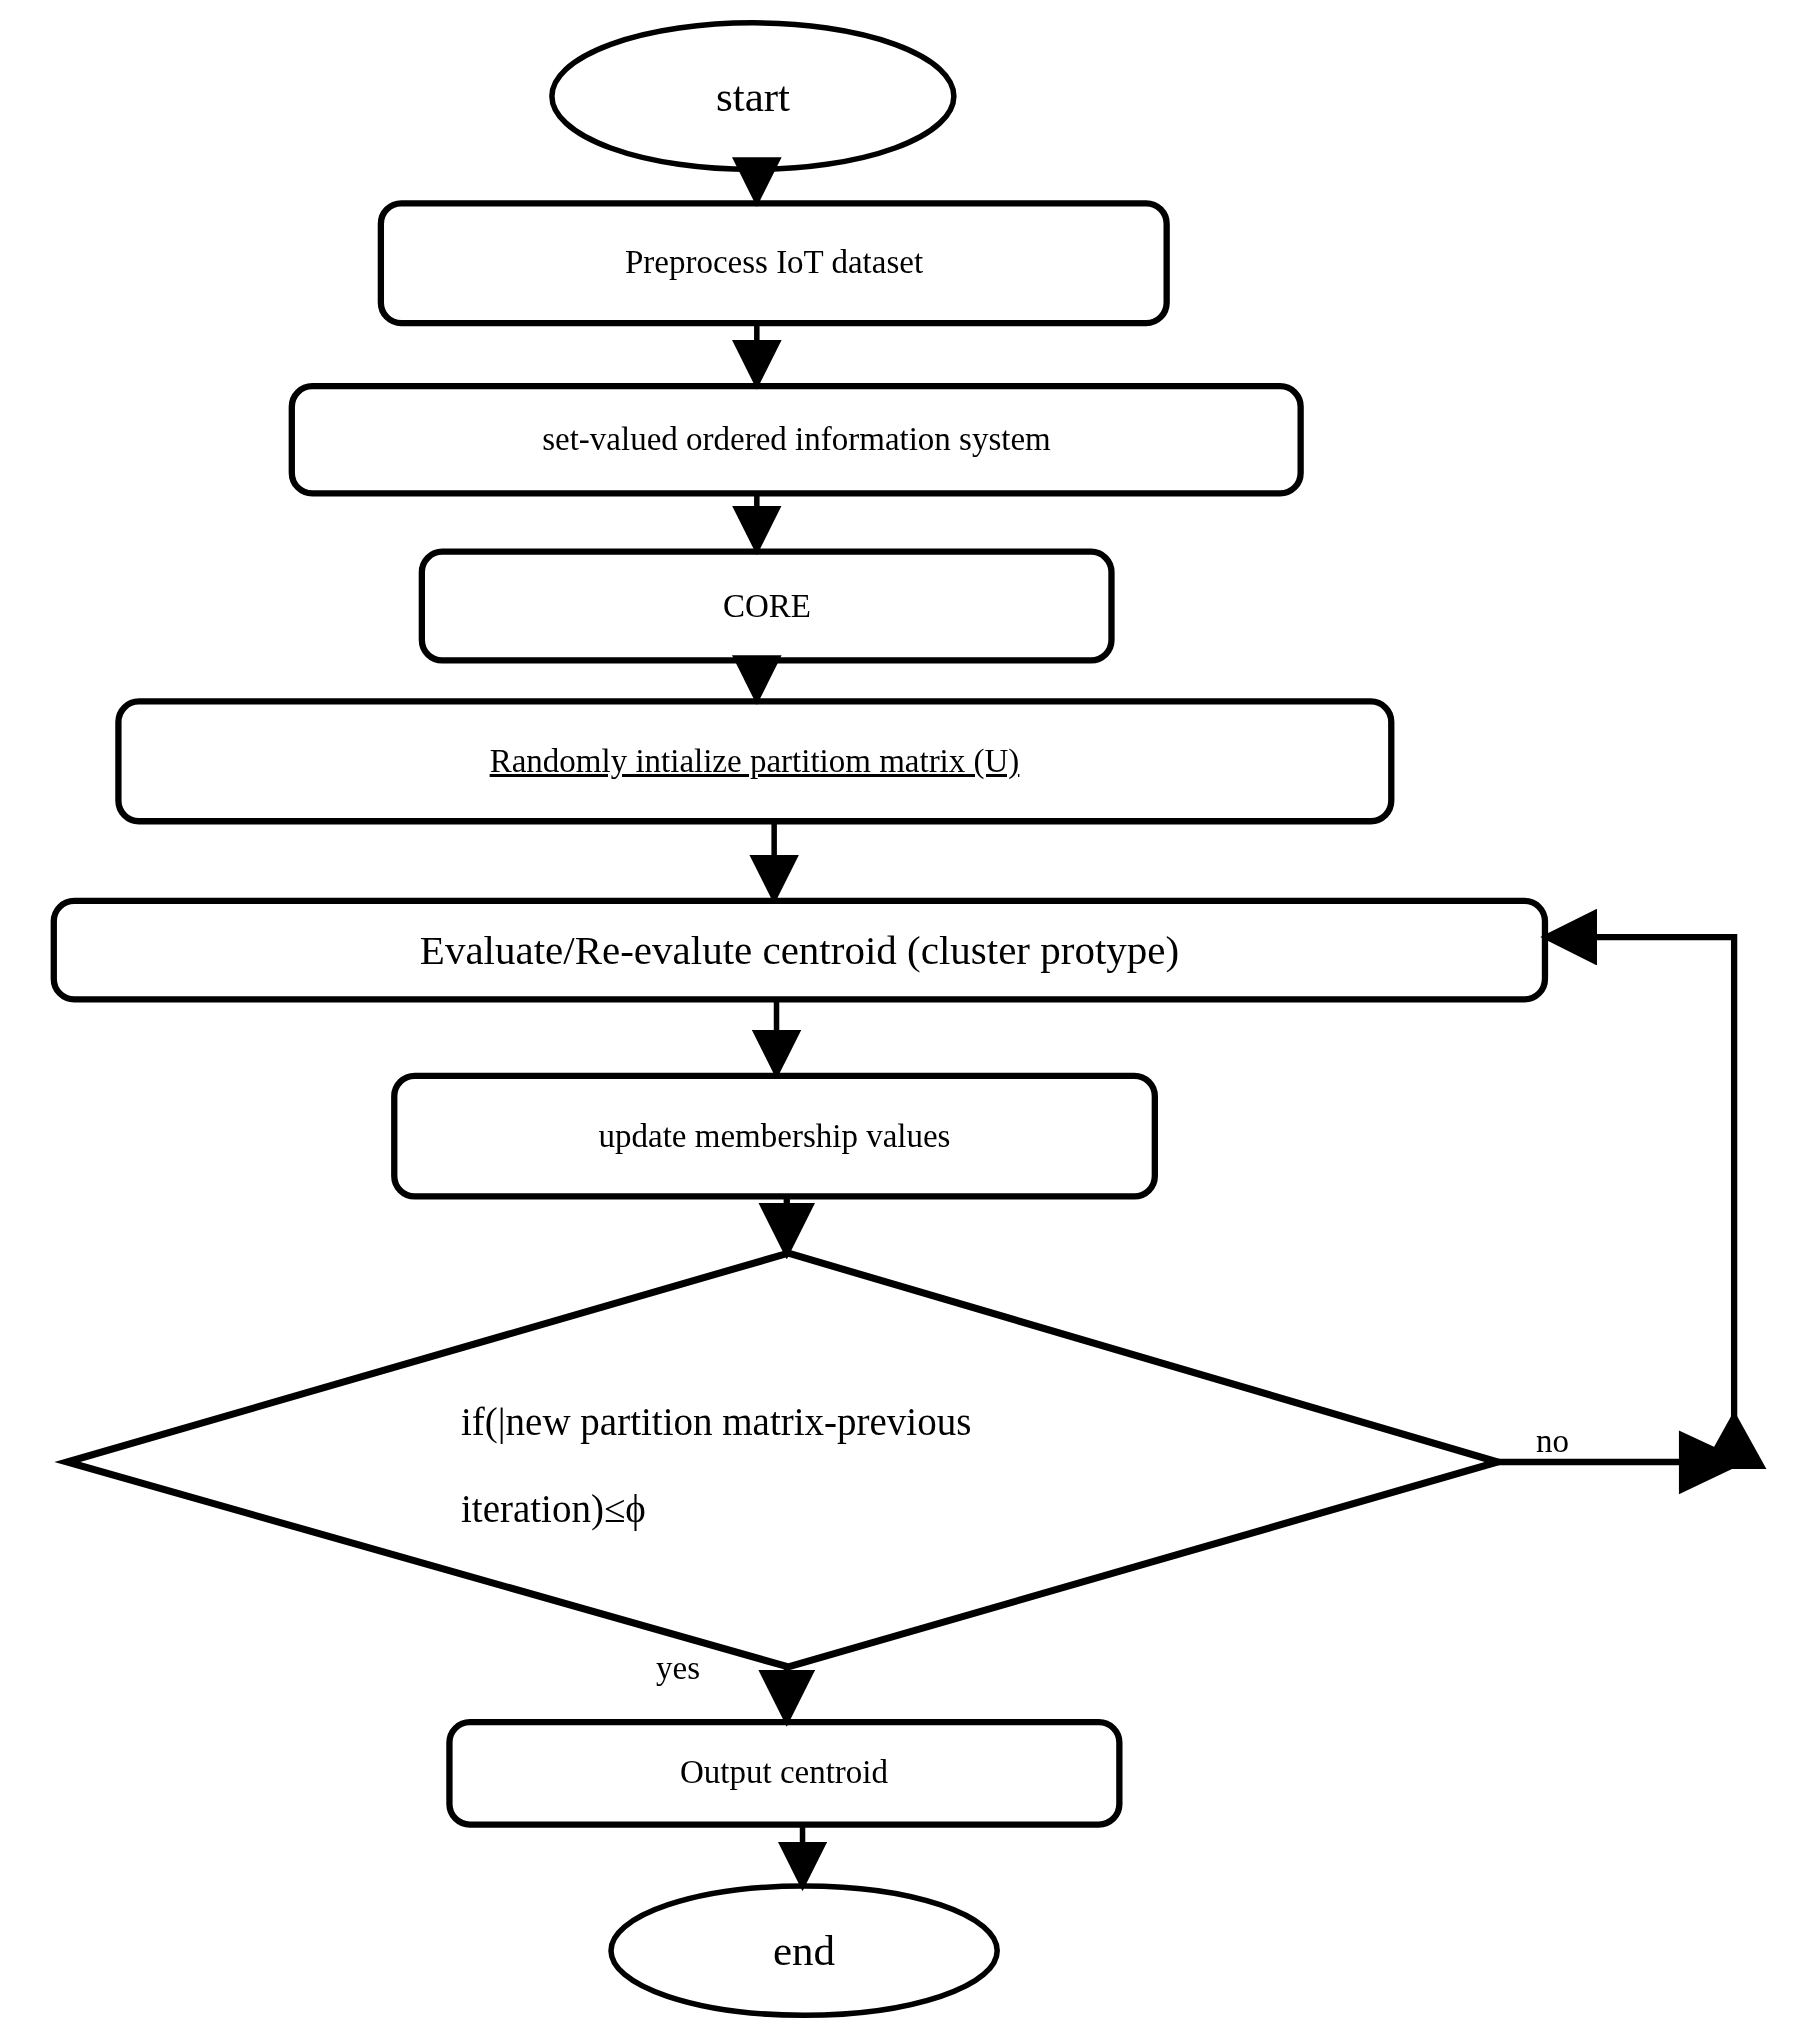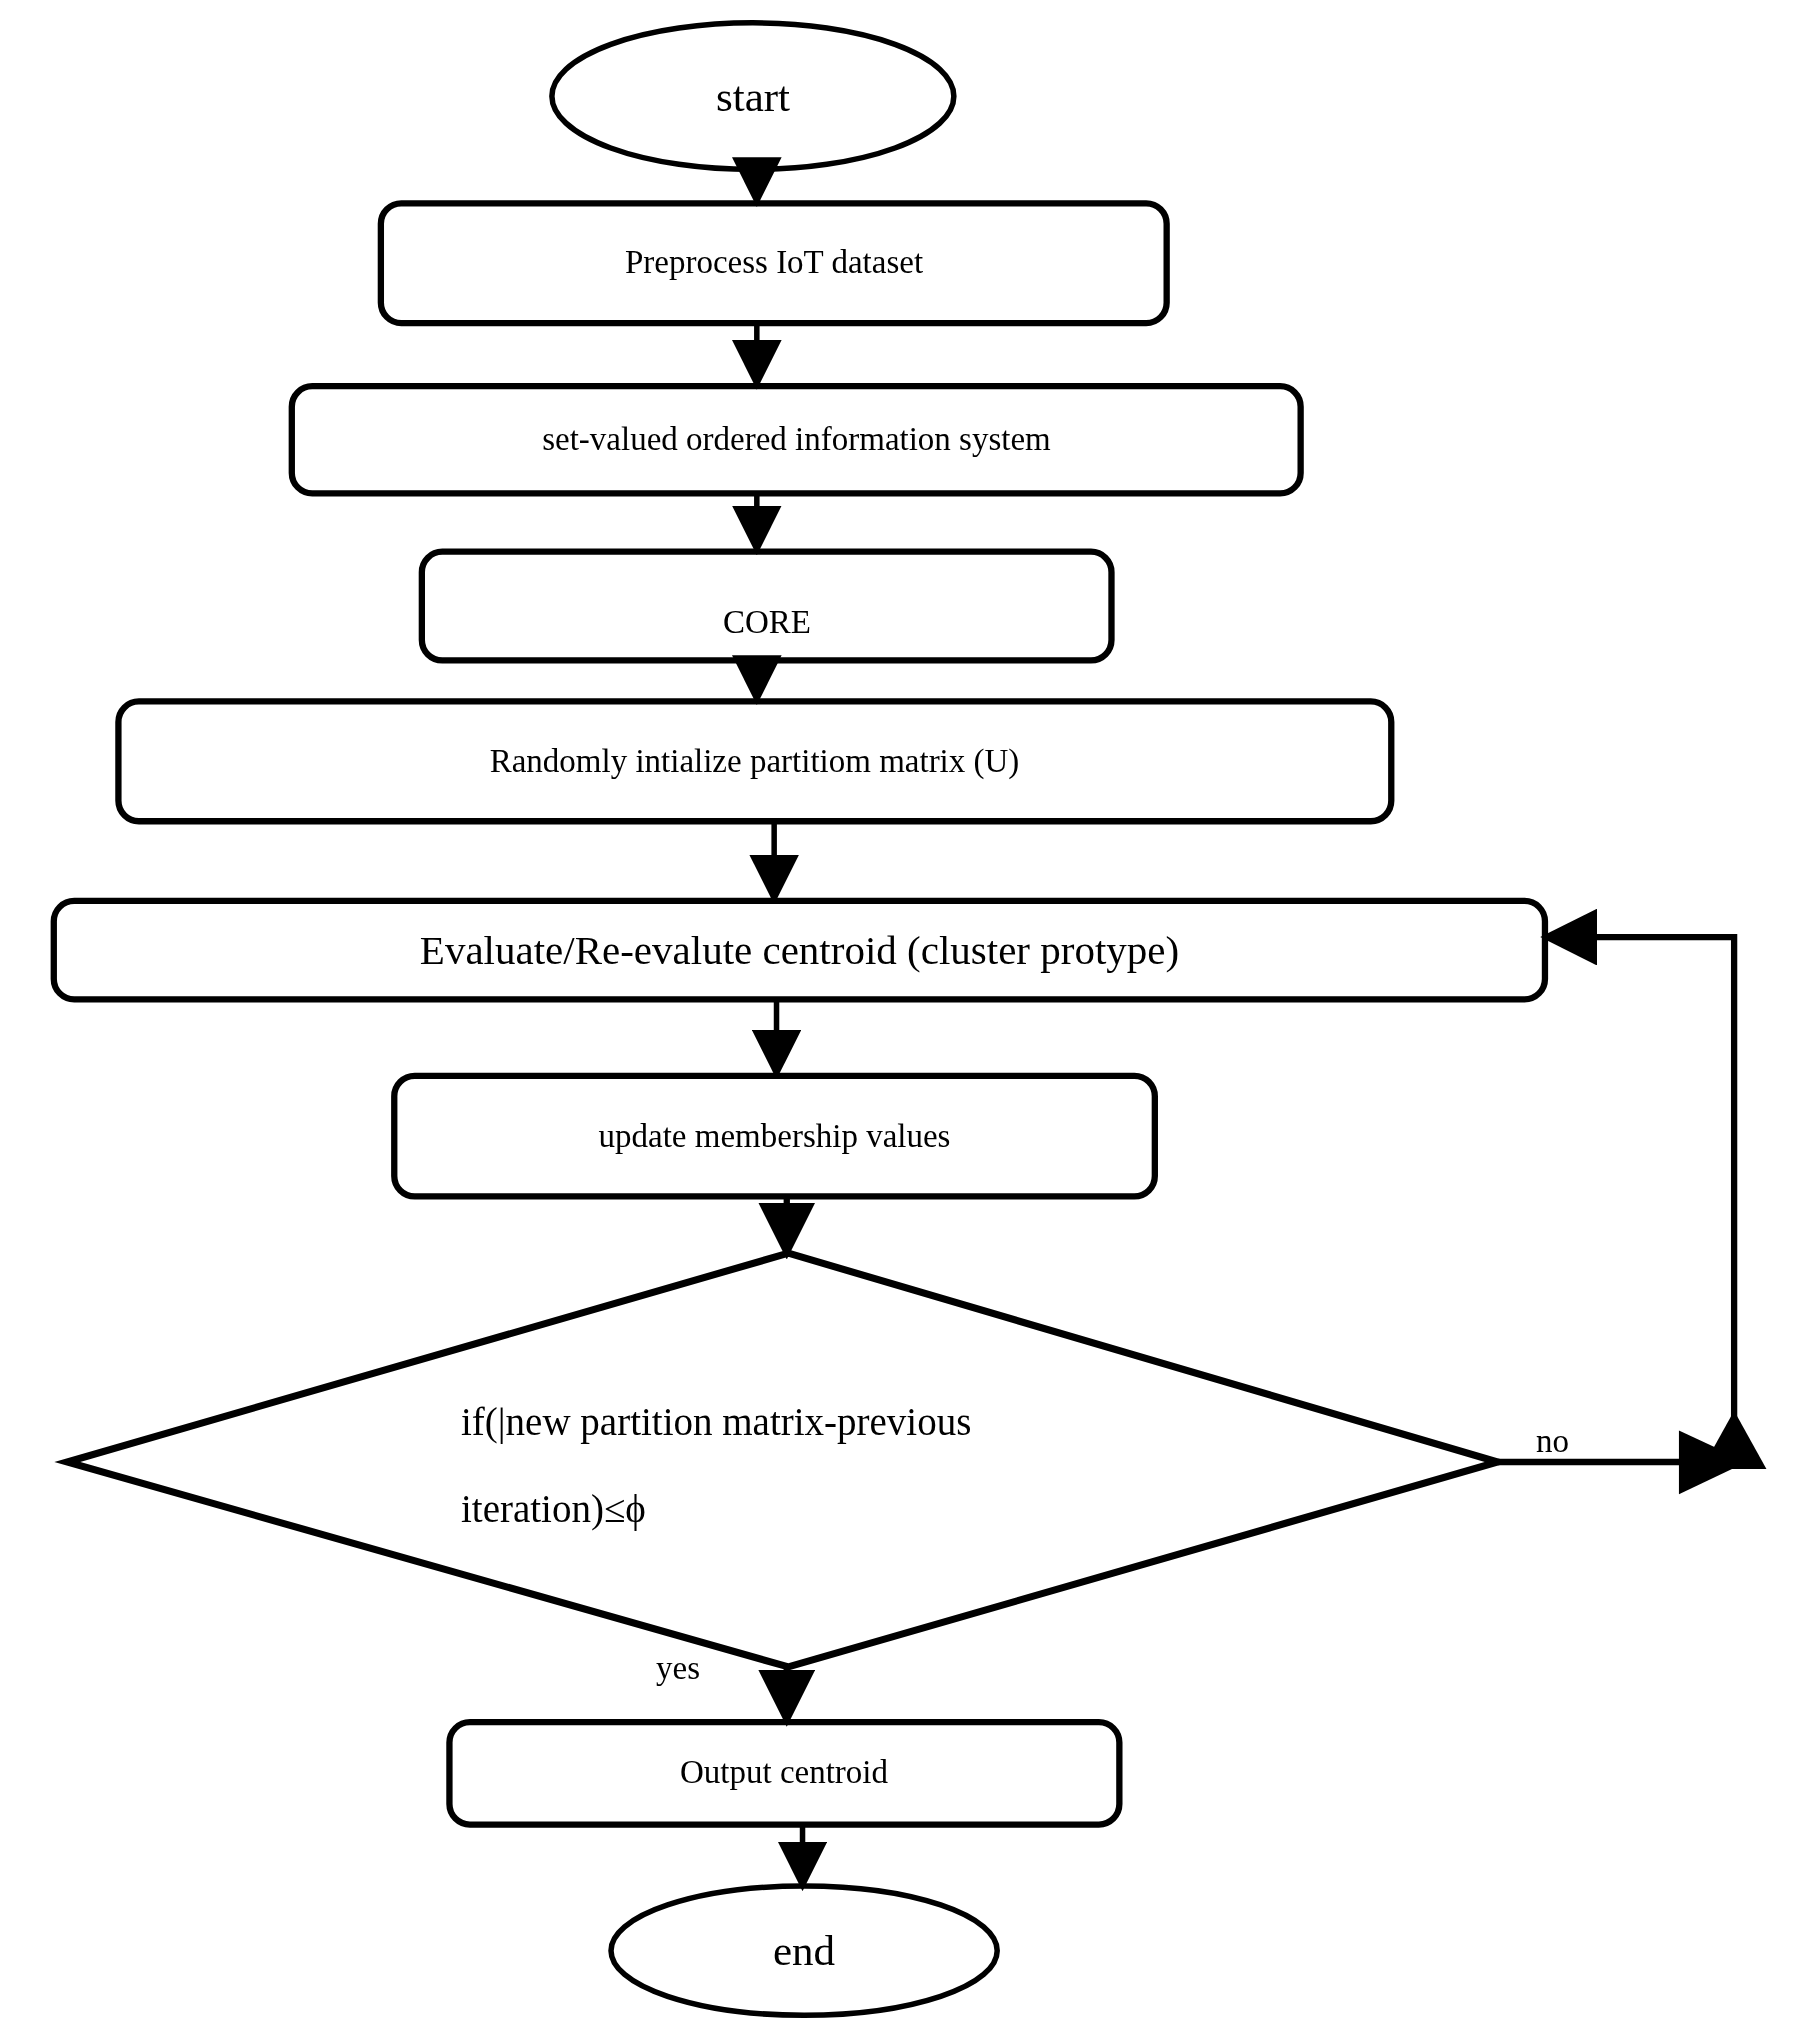--- a/index.html
+++ b/index.html
@@ -105,23 +105,23 @@
 
     <line x1="1018" y1="2317" x2="1018" y2="2389" stroke="#000000" stroke-width="7" marker-end="url(#arrow-big)"></line>
   </svg>
 
   <div class="node-label terminal-text" style="left:552px; top:24px; width:402px; height:147px;">start</div>
 
   <div class="node-label process-text" style="left:381px; top:203px; width:786px; height:120px;">Preprocess IoT dataset</div>
 
   <div class="node-label process-text" style="left:292px; top:386px; width:1009px; height:107px;">set-valued ordered information system</div>
 
-  <div class="node-label process-text" style="left:422px; top:568px; width:690px; height:109px;">CORE</div>
+  <div class="node-label process-text" style="left:422px; top:552px; width:690px; height:109px;">CORE</div>
 
-  <div class="node-label process-text" style="left:118px; top:702px; width:1273px; height:120px;">Randomly intialize partitiom matrix (U)</div>
+  <div class="node-label process-text" style="left:118px; top:702px; width:1273px; height:120px;text-decoration:underline;">Randomly intialize partitiom matrix (U)</div>
 
   <div class="node-label" style="left:54px; top:901px; width:1491px; height:99px; font-size:41px;">Evaluate/Re-evalute centroid (cluster protype)</div>
 
   <div class="node-label process-text" style="left:394px; top:1076px; width:761px; height:121px;">update membership values</div>
 
   <div class="edge-label decision-text" style="left:461px; top:1387px;margin-top:12px;">if(|new  partition  matrix-previous</div>
 
   <div class="edge-label decision-text" style="left:461px; top:1486px;">iteration)≤ϕ</div>
 
   <div class="node-label process-text" style="left:449px; top:1722px; width:670px; height:102px;">Output centroid</div>

